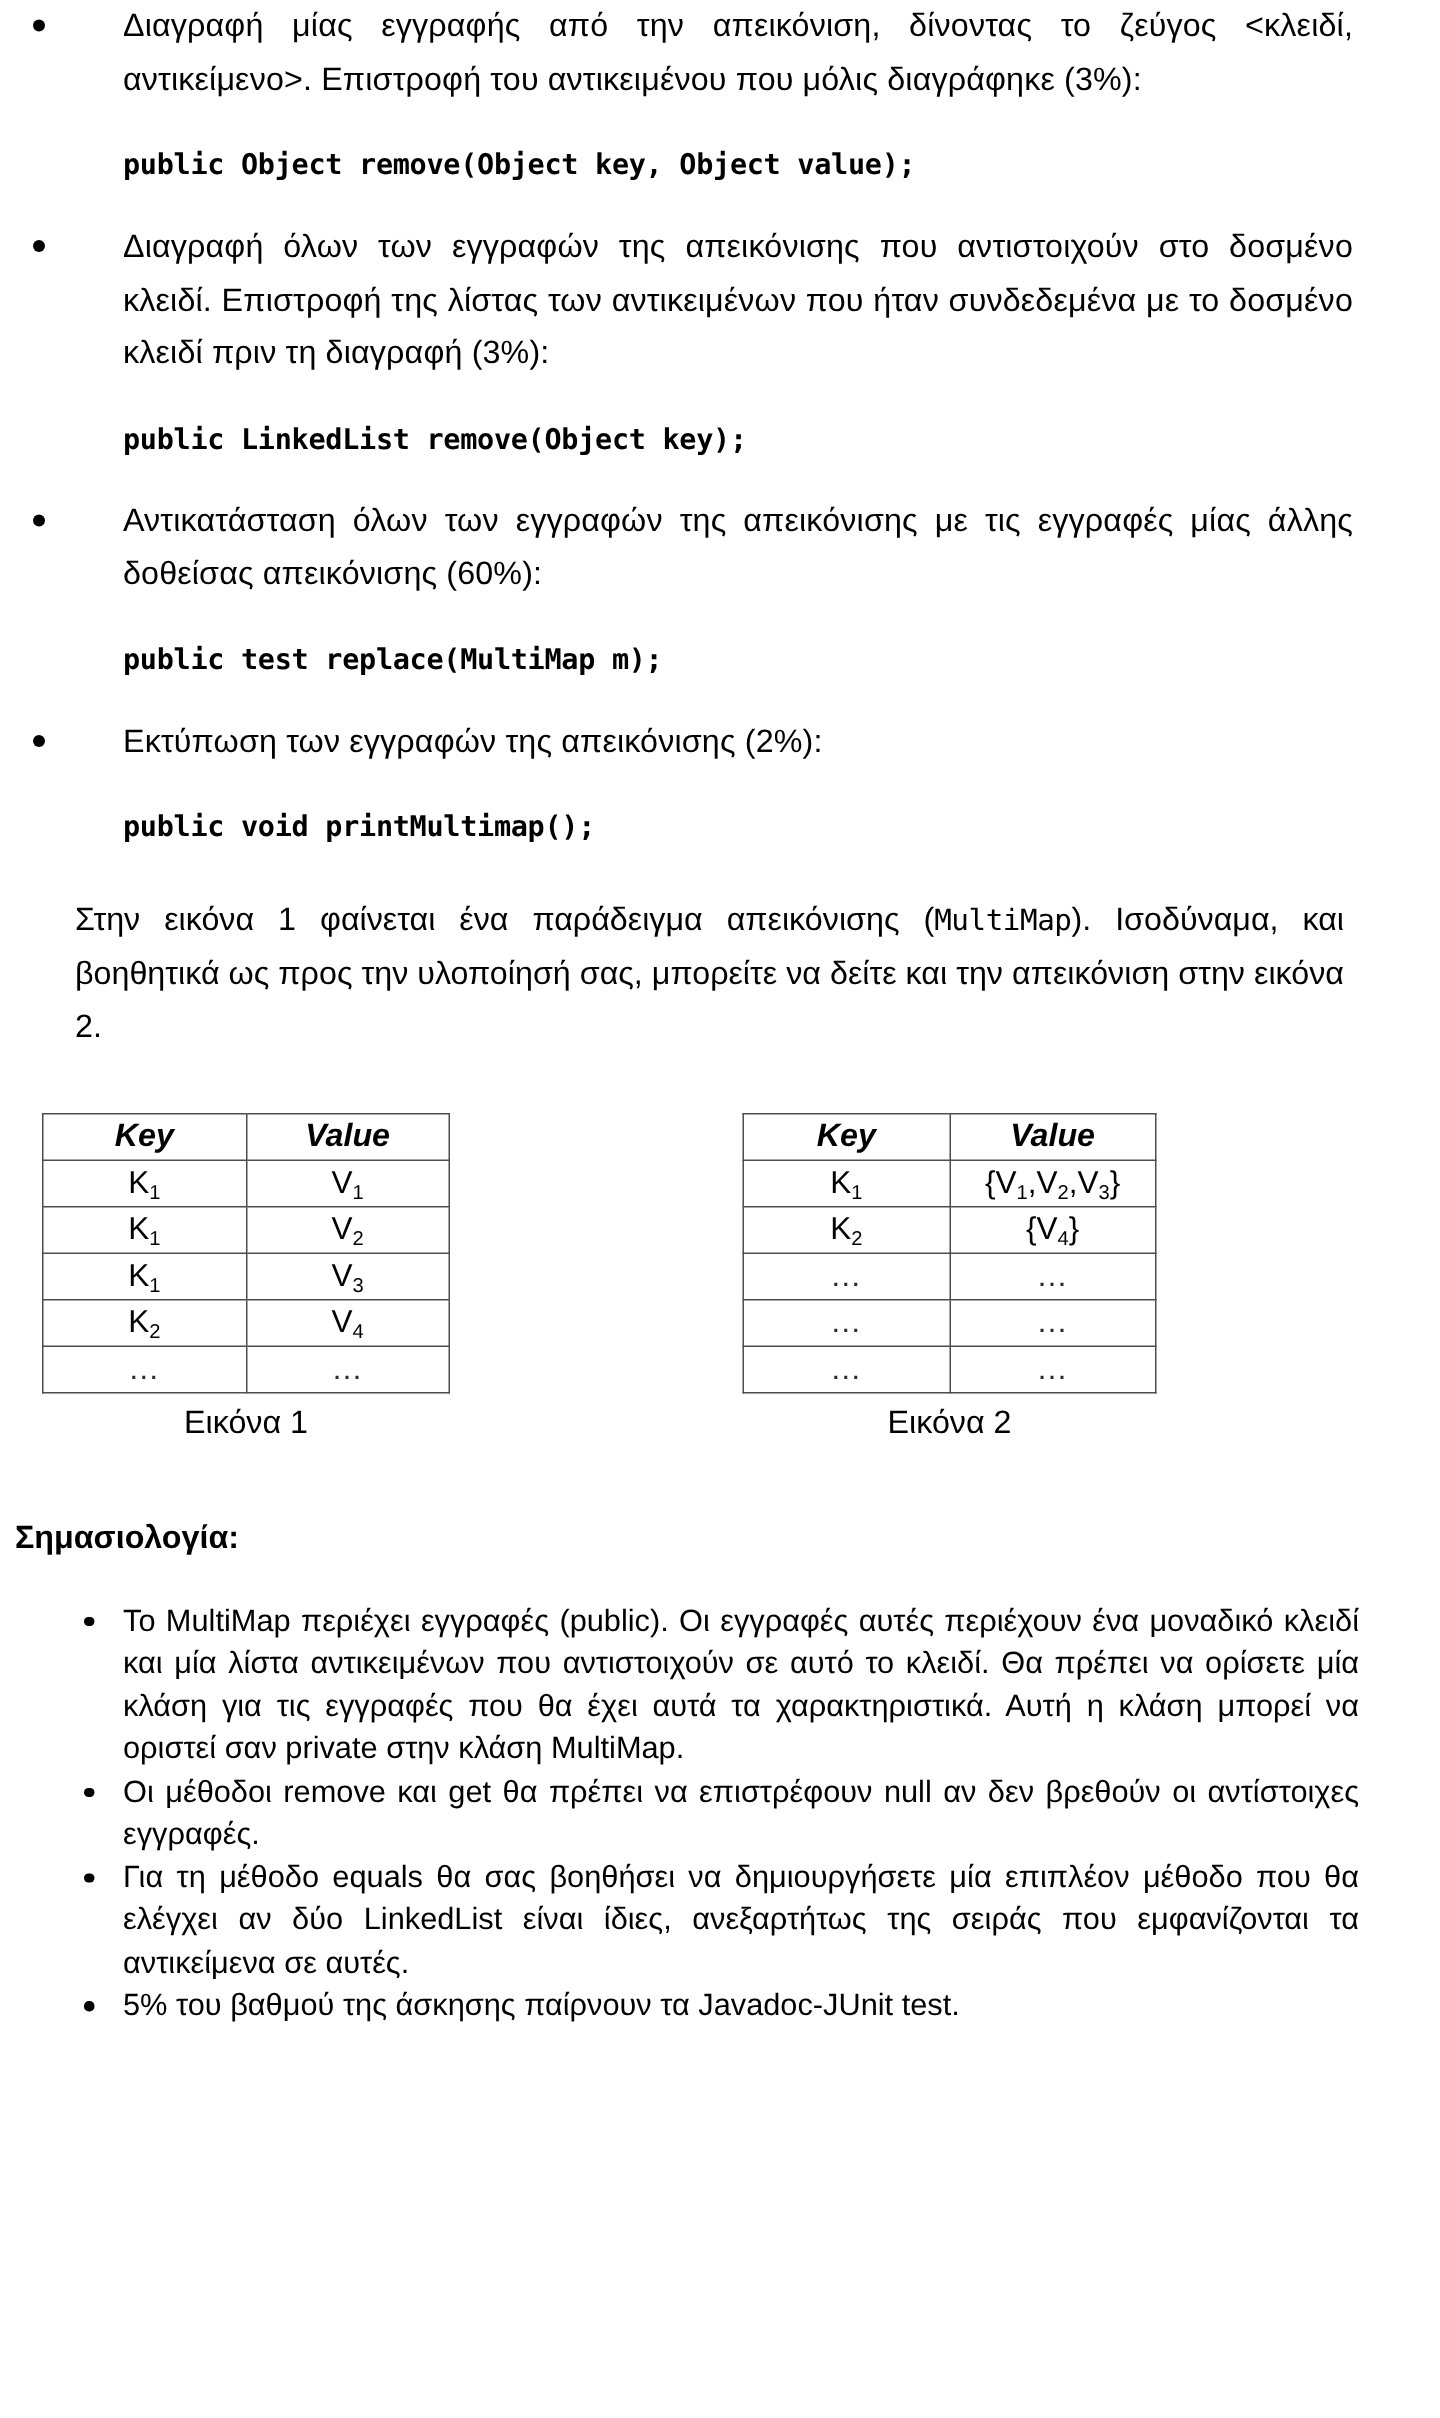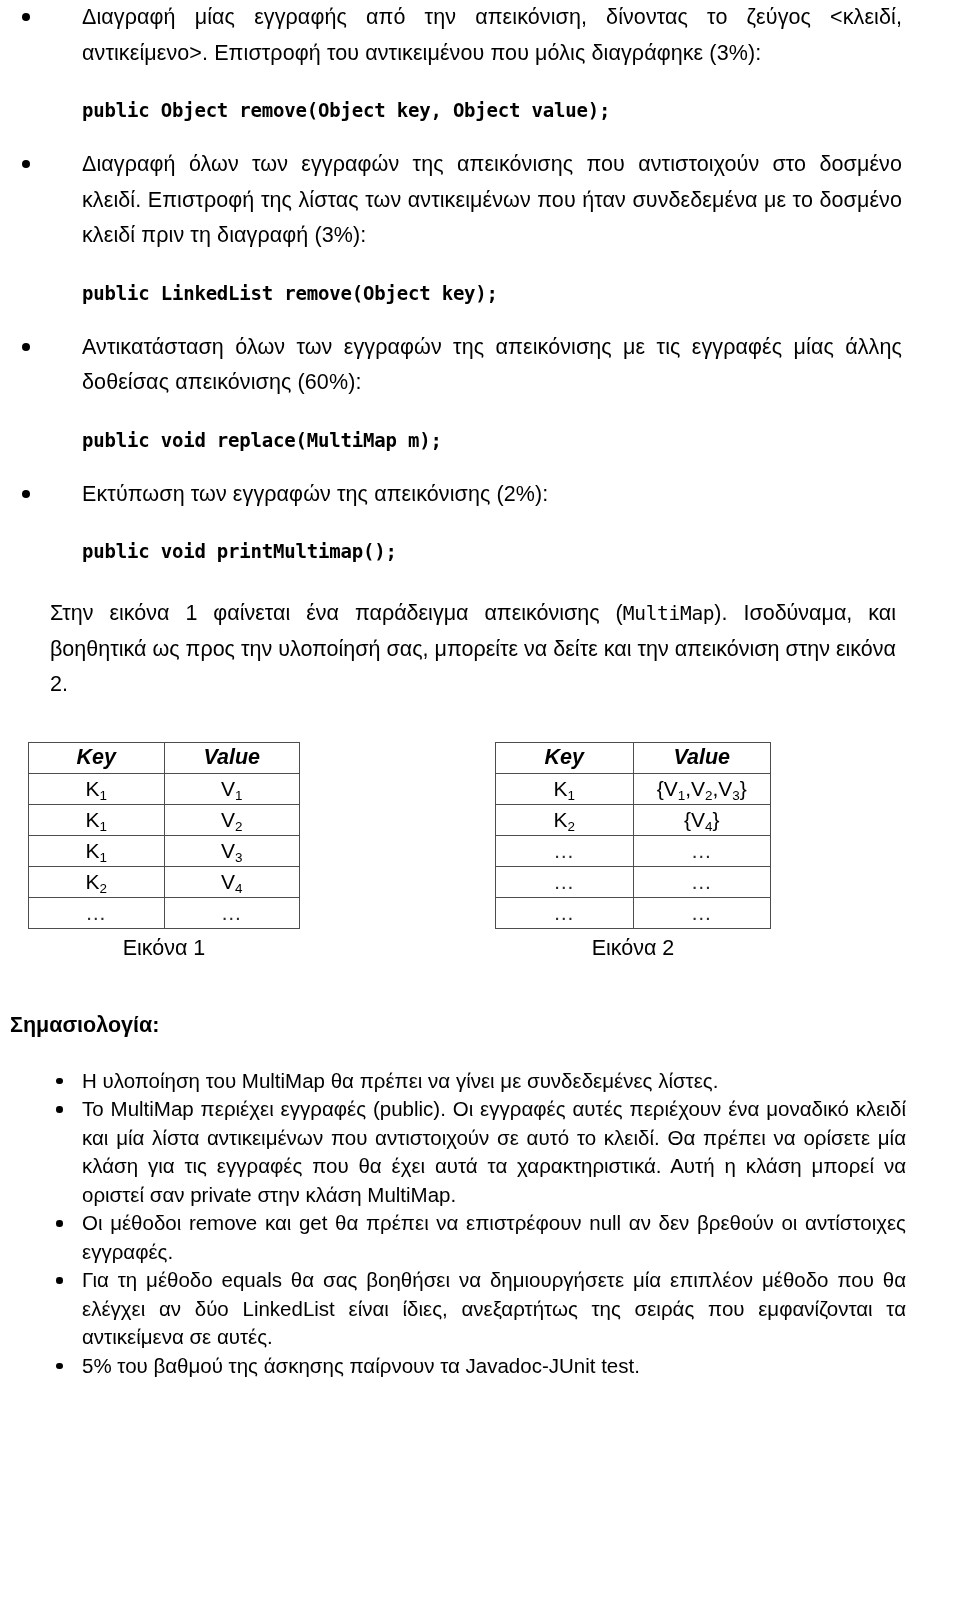--- a/index.html
+++ b/index.html
@@ -167,21 +167,21 @@
       <div class="code-sig">public Object remove(Object key, Object value);</div>
     </li>
     <li class="spec-item">
       <span class="bullet"></span>
       <div class="body-text">Διαγραφή όλων των εγγραφών της απεικόνισης που αντιστοιχούν στο δοσμένο κλειδί. Επιστροφή της λίστας των αντικειμένων που ήταν συνδεδεμένα με το δοσμένο κλειδί πριν τη διαγραφή (3%):</div>
       <div class="code-sig">public LinkedList remove(Object key);</div>
     </li>
     <li class="spec-item">
       <span class="bullet"></span>
       <div class="body-text">Αντικατάσταση όλων των εγγραφών της απεικόνισης με τις εγγραφές μίας άλλης δοθείσας απεικόνισης (60%):</div>
-      <div class="code-sig">public void replace(MultiMap m);</div>
+      <div class="code-sig">public test replace(MultiMap m);</div>
     </li>
     <li class="spec-item">
       <span class="bullet"></span>
       <div class="body-text">Εκτύπωση των εγγραφών της απεικόνισης (2%):</div>
       <div class="code-sig">public void printMultimap();</div>
     </li>
   </ul>
 
   <p class="fig-para"><span>Στην εικόνα 1 φαίνεται ένα παράδειγμα απεικόνισης (</span><span class="mono">MultiMap</span><span>). Ισοδύναμα, και βοηθητικά ως προς την υλοποίησή σας, μπορείτε να δείτε και την απεικόνιση στην εικόνα 2.</span></p>
 
@@ -253,35 +253,31 @@
         </tbody>
       </table>
       <div class="fig-caption">Εικόνα 2</div>
     </div>
 
   </div>
 
   <div class="semantics-heading">Σημασιολογία:</div>
 
   <ul class="notes-list">
+    <li class="note-item">
+      <span class="bullet"></span>
+      <span>Το MultiMap περιέχει εγγραφές (public). Οι εγγραφές αυτές περιέχουν ένα μοναδικό κλειδί και μία λίστα αντικειμένων που αντιστοιχούν σε αυτό το κλειδί. Θα πρέπει να ορίσετε μία κλάση για τις εγγραφές που θα έχει αυτά τα χαρακτηριστικά. Αυτή η κλάση μπορεί να οριστεί σαν private στην κλάση MultiMap.</span>
+    </li>
+    <li class="note-item">
+      <span class="bullet"></span>
+      <span>Οι μέθοδοι remove και get θα πρέπει να επιστρέφουν null αν δεν βρεθούν οι αντίστοιχες εγγραφές.</span>
+    </li>
+    <li class="note-item">
+      <span class="bullet"></span>
+      <span>Για τη μέθοδο equals θα σας βοηθήσει να δημιουργήσετε μία επιπλέον μέθοδο που θα ελέγχει αν δύο LinkedList είναι ίδιες, ανεξαρτήτως της σειράς που εμφανίζονται τα αντικείμενα σε αυτές.</span>
+    </li>
     <li class="note-item nojust">
       <span class="bullet"></span>
-      <span>Η υλοποίηση του MultiMap θα πρέπει να γίνει με συνδεδεμένες λίστες.</span>
-    </li>
-    <li class="note-item">
-      <span class="bullet"></span>
-      <span>Το MultiMap περιέχει εγγραφές (public). Οι εγγραφές αυτές περιέχουν ένα μοναδικό κλειδί και μία λίστα αντικειμένων που αντιστοιχούν σε αυτό το κλειδί. Θα πρέπει να ορίσετε μία κλάση για τις εγγραφές που θα έχει αυτά τα χαρακτηριστικά. Αυτή η κλάση μπορεί να οριστεί σαν private στην κλάση MultiMap.</span>
-    </li>
-    <li class="note-item">
-      <span class="bullet"></span>
-      <span>Οι μέθοδοι remove και get θα πρέπει να επιστρέφουν null αν δεν βρεθούν οι αντίστοιχες εγγραφές.</span>
-    </li>
-    <li class="note-item">
-      <span class="bullet"></span>
-      <span>Για τη μέθοδο equals θα σας βοηθήσει να δημιουργήσετε μία επιπλέον μέθοδο που θα ελέγχει αν δύο LinkedList είναι ίδιες, ανεξαρτήτως της σειράς που εμφανίζονται τα αντικείμενα σε αυτές.</span>
-    </li>
-    <li class="note-item nojust">
-      <span class="bullet"></span>
       <span>5% του βαθμού της άσκησης παίρνουν τα Javadoc-JUnit test.</span>
     </li>
   </ul>
 
 </div>
 
 </body></html>

